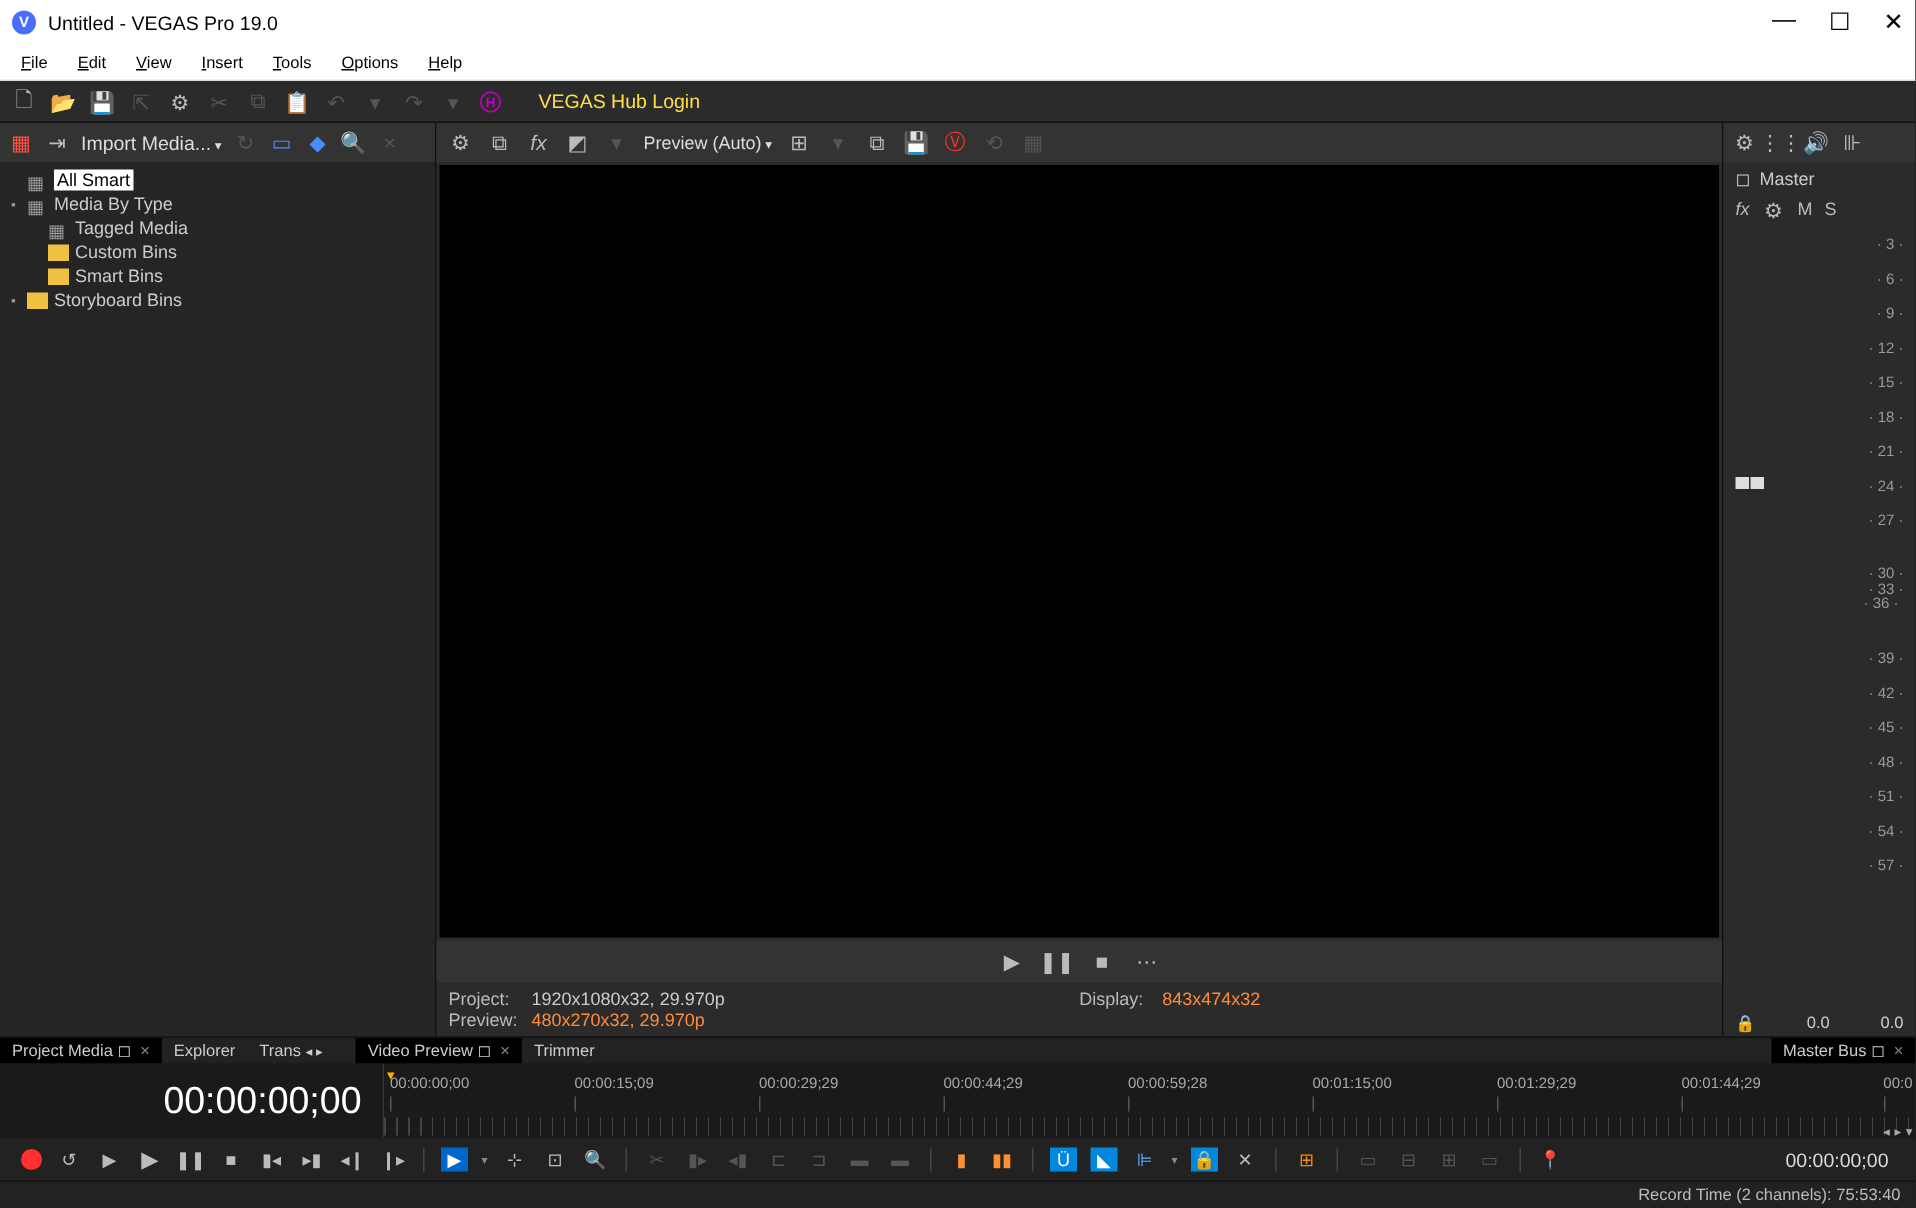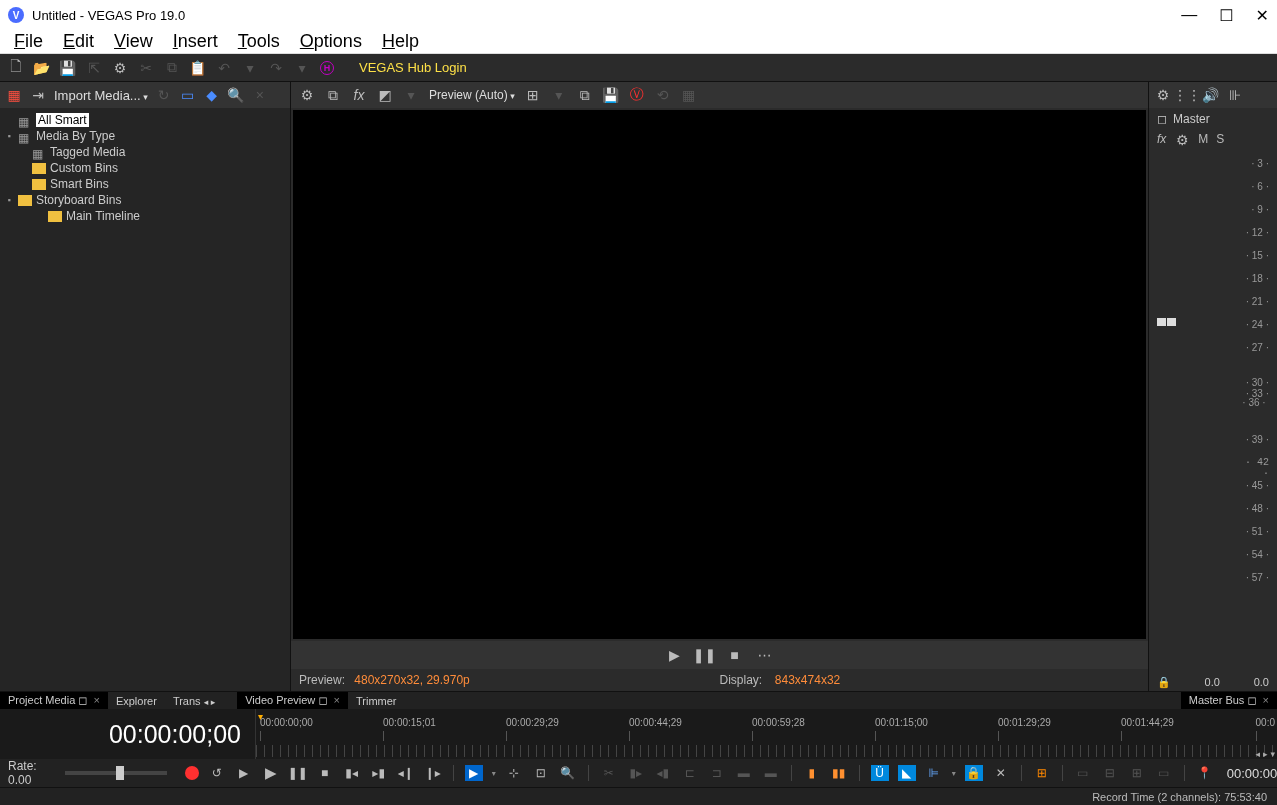--- a/index.html
+++ b/index.html
@@ -3,21 +3,21 @@
 <meta charset="utf-8">
 <style>
 * { margin:0; padding:0; box-sizing:border-box; font-family:"Segoe UI",Arial,sans-serif; }
 body { background:#1a1a1a; color:#ccc; font-size:12px; width:1277px; height:805px; overflow:hidden; display:flex; flex-direction:column; }
 .titlebar { background:#fff; height:30px; display:flex; align-items:center; padding:0 8px; color:#000; }
 .titlebar .logo { width:16px; height:16px; background:#4a6cff; border-radius:50%; margin-right:8px; display:flex; align-items:center; justify-content:center; color:#fff; font-size:10px; font-weight:bold; }
 .titlebar .title { font-size:13px; }
 .titlebar .winbtns { margin-left:auto; display:flex; gap:22px; }
 .winbtn { font-size:16px; cursor:pointer; }
 .menubar { background:#fff; height:24px; display:flex; align-items:center; padding:0 4px; color:#000; border-bottom:1px solid #ddd; }
-.menubar span { padding:2px 10px; font-size:18px; cursor:pointer; }
+.menubar span { padding:2px 10px; font-size:11px; cursor:pointer; }
 .menubar span u { text-decoration:underline; }
 .toolbar-main { background:#2b2b2b; height:28px; display:flex; align-items:center; padding:0 8px; gap:10px; border-bottom:1px solid #111; }
 .tbicon { width:16px; height:16px; display:inline-flex; align-items:center; justify-content:center; color:#bbb; cursor:pointer; font-size:14px; }
 .tbicon.dim { color:#555; }
 .hub { color:#fde047; font-size:13px; margin-left:11px; }
 .hub-icon { color:#c400c4; font-weight:bold; border:1px solid #c400c4; border-radius:50%; width:14px; height:14px; display:inline-flex; align-items:center; justify-content:center; font-size:9px; margin-right:4px; }
 .mid { display:flex; flex:1; min-height:0; }
 .pm-panel { width:291px; background:#2b2b2b; border-right:1px solid #111; display:flex; flex-direction:column; }
 .pm-toolbar { height:26px; background:#333; display:flex; align-items:center; padding:0 6px; gap:8px; }
 .pm-toolbar .import { font-size:13px; color:#ddd; cursor:pointer; }
@@ -159,25 +159,20 @@
       <div class="tree-row indent1">
           <span class="exp"></span>
           <span class="ficon"></span>
           <span class="lbl">Smart Bins</span>
         </div>
       <div class="tree-row">
           <span class="exp">▪</span>
           <span class="ficon"></span>
           <span class="lbl">Storyboard Bins</span>
         </div>
-      <div class="tree-row indent2">
-          <span class="exp"></span>
-          <span class="ficon"></span>
-          <span class="lbl">Main Timeline</span>
-        </div>
     </div>
   </div>
 
   <div class="preview-panel">
     <div class="pv-toolbar">
       <span class="tbicon">⚙</span>
       <span class="tbicon">⧉</span>
       <span class="tbicon" style="font-style:italic">fx</span>
       <span class="tbicon">◩</span>
       <span class="tbicon dim">▾</span>
@@ -192,20 +187,21 @@
     </div>
     <div class="pv-screen"></div>
     <div class="pv-transport">
       <span class="tbicon">▶</span>
       <span class="tbicon">❚❚</span>
       <span class="tbicon">■</span>
       <span class="tbicon">⋯</span>
     </div>
     <div class="pv-info">
       <div class="col">
+        <div><span class="lbl">Project:</span> <span>1920x1080x32, 29.970p</span></div>
         <div><span class="lbl">Preview:</span> <span class="orange">480x270x32, 29.970p</span></div>
       </div>
       <div class="col">
         <div><span class="lbl">Display:</span> <span class="orange">843x474x32</span></div>
       </div>
     </div>
   </div>
 
   <div class="master-panel">
     <div class="mp-toolbar">
@@ -236,21 +232,21 @@
           <div class="mp-tick" style="top: 69px;">12</div>
           <div class="mp-tick" style="top: 92px;">15</div>
           <div class="mp-tick" style="top: 115px;">18</div>
           <div class="mp-tick" style="top: 138px;">21</div>
           <div class="mp-tick" style="top: 161px;">24</div>
           <div class="mp-tick" style="top: 184px;">27</div>
           <div class="mp-tick" style="top: 207px; margin-top: 12px;">30</div>
           <div class="mp-tick" style="top: 230px;">33</div>
           <div class="mp-tick" style="top: 239px; text-align: center;">36</div>
           <div class="mp-tick" style="top: 276px;">39</div>
-          <div class="mp-tick" style="top: 299px; font-family: Liberation Mono, monospace;">42</div>
+          <div class="mp-tick" style="top: 299px;">42</div>
           <div class="mp-tick" style="top: 322px;">45</div>
           <div class="mp-tick" style="top: 345px;">48</div>
           <div class="mp-tick" style="top: 368px;">51</div>
           <div class="mp-tick" style="top: 391px;">54</div>
           <div class="mp-tick" style="top: 414px;">57</div>
         </div>
     </div>
     <div class="mp-bottom">
       <span style="color:#888">🔒</span>
       <span>0.0</span>
@@ -270,44 +266,38 @@
   <span class="tab active"><span>Master Bus</span> <span>◻</span><span class="x">×</span></span>
 </div>
 
 <div class="timeline-area">
   <div class="tl-top">
     <div class="tl-timecode">00:00:00;00</div>
     <div class="tl-ruler">
       <div class="tl-marker">▾</div>
       <div class="tl-ticks" id="tl-ticks">
           <div class="tl-tick" style="left: 4px;">00:00:00;00</div>
-          <div class="tl-tick" style="left: 127px;">00:00:15;01</div>
+          <div class="tl-tick" style="left: 127px;">00:00:15;09</div>
           <div class="tl-tick" style="left: 250px;">00:00:29;29</div>
           <div class="tl-tick" style="left: 373px;">00:00:44;29</div>
           <div class="tl-tick" style="left: 496px;">00:00:59;28</div>
           <div class="tl-tick" style="left: 619px;">00:01:15;00</div>
           <div class="tl-tick" style="left: 742px;">00:01:29;29</div>
           <div class="tl-tick" style="left: 865px;">00:01:44;29</div>
           <div class="tl-tick" style="right: 2px;">00:0</div>
         </div>
       <div class="tl-minor"></div>
       <div class="tl-nav">
         <span>◂</span>
         <span>▸</span>
         <span>▾</span>
       </div>
     </div>
   </div>
   <div class="tl-transport">
-    <div class="tl-rate">
-      <span>Rate: 0.00</span>
-      <div class="rate-slider">
-          <div class="thumb"></div>
-        </div>
-    </div>
     <div class="tl-btns">
       <span class="rec-btn"></span>
       <span class="tool-btn">↺</span>
       <span class="tool-btn">▶</span>
       <span class="tool-btn" style="font-size:15px">▶</span>
       <span class="tool-btn">❚❚</span>
       <span class="tool-btn">■</span>
       <span class="tool-btn">▮◂</span>
       <span class="tool-btn">▸▮</span>
       <span class="tool-btn">◂❙</span>

